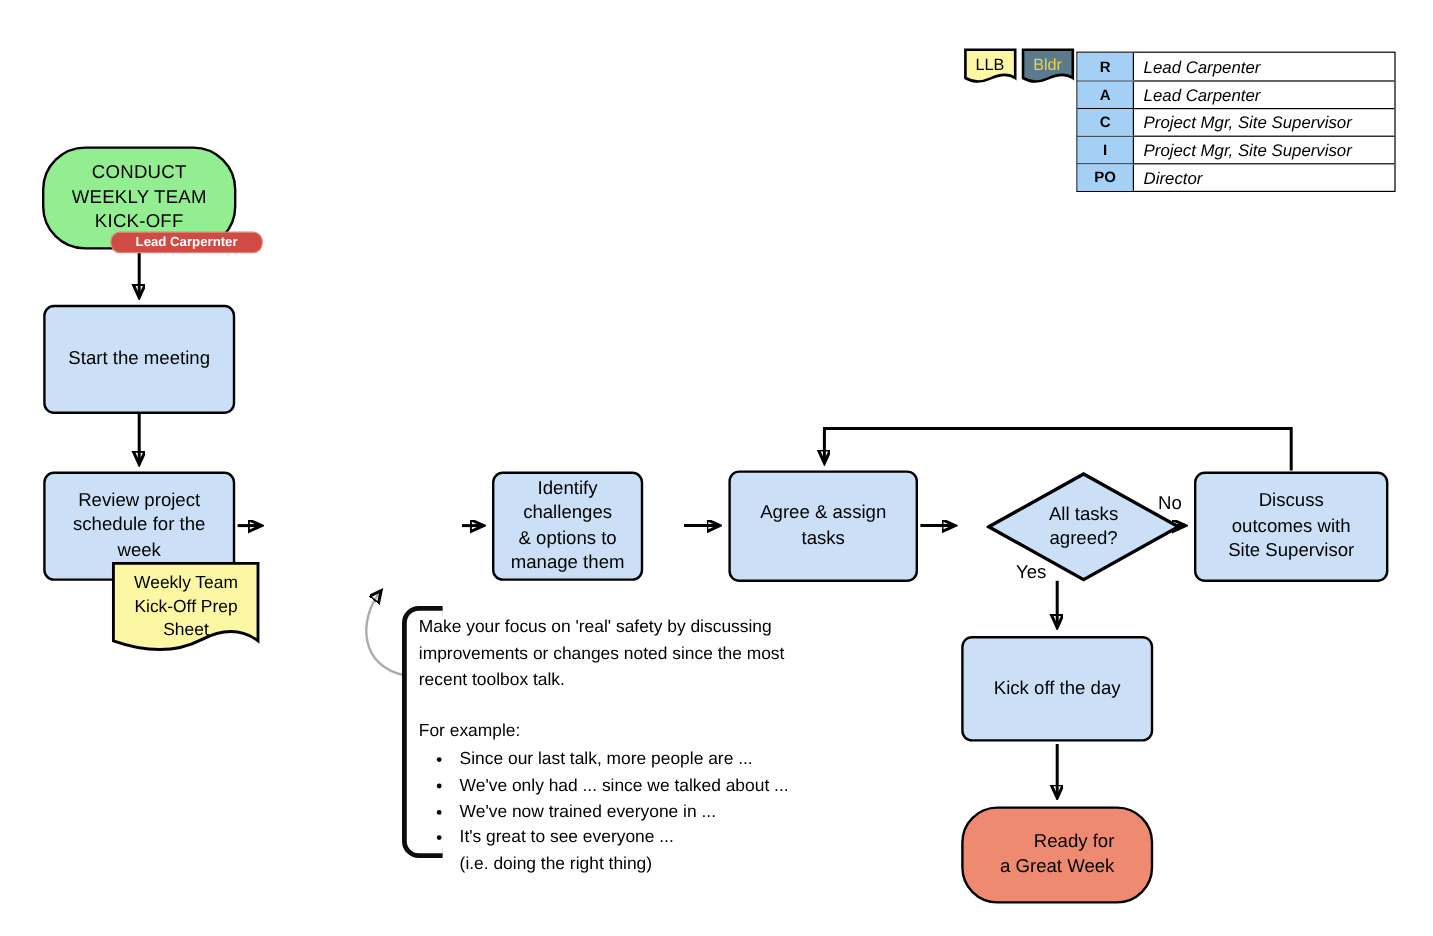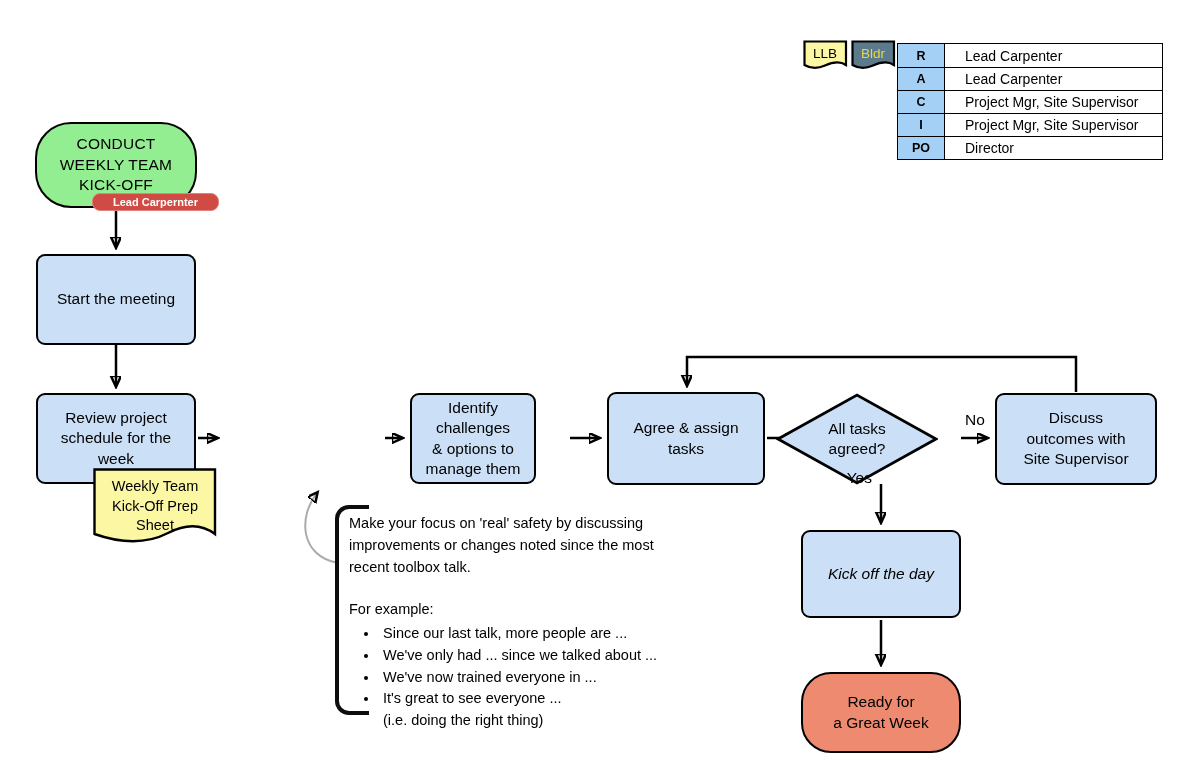--- a/index.html
+++ b/index.html
@@ -73,21 +73,21 @@
     border:1.5px solid #000;box-sizing:border-box;background:#fff;
   }
   .raci-row{display:flex;height:23px;box-sizing:border-box;}
   .raci-row + .raci-row{border-top:1.5px solid #000;}
   .raci-key{
     width:47px;flex:0 0 47px;background:var(--table-key-fill);
     border-right:1.5px solid #000;display:flex;align-items:center;justify-content:center;
     font-size:12.5px;font-weight:bold;box-sizing:border-box;
   }
   .raci-val{
-    flex:1;display:flex;align-items:center;padding-left:20px;font-size:14px;
+    flex:1;display:flex;align-items:center;padding-left:8px;font-size:14px;font-style:italic;
   }
 </style>
 </head>
 <body>
 
 <div class="canvas">
 
   <svg class="edges">
     <defs>
       <marker id="ah" markerUnits="userSpaceOnUse" markerWidth="13" markerHeight="12" refX="10" refY="5" orient="auto">
@@ -140,42 +140,42 @@
 challenges
 &amp; options to
 manage them</span>
   </div>
 
   <div class="node box" style="left:607px;top:392px;width:158px;height:93px;">
     <span>Agree &amp; assign
 tasks</span>
   </div>
 
-  <div class="diamond-wrap" style="left:776px;top:392px;width:162px;height:94px;">
+  <div class="diamond-wrap" style="left:822px;top:392px;width:162px;height:94px;">
     <svg width="162" height="94">
       <polygon points="2,47 81,3 160,47 81,91" fill="var(--box-fill)" stroke="#000" stroke-width="2.8"></polygon>
     </svg>
     <div class="diamond-label">All tasks
 agreed?</div>
   </div>
 
   <div class="edge-label" style="left:955px;top:411px;width:40px;text-align:center;">No</div>
   <div class="edge-label" style="left:830px;top:469px;width:42px;text-align:right;">Yes</div>
 
   <div class="node box" style="left:995px;top:393px;width:162px;height:92px;">
     <span>Discuss
 outcomes with
 Site Supervisor</span>
   </div>
 
-  <div class="node box" style="left:801px;top:530px;width:160px;height:88px;font-style:italic;">
+  <div class="node box" style="left:801px;top:530px;width:160px;height:88px;">
     <span>Kick off the day</span>
   </div>
 
-  <div class="node terminal" style="left:801px;top:672px;width:160px;height:81px;">
+  <div class="node terminal" style="left:801px;top:672px;width:160px;height:81px;text-align:right;">
     <span>Ready for
 a Great Week</span>
   </div>
 
   <div class="note-bracket"></div>
   <div class="note-body">
     <p class="note-par">Make your focus on 'real' safety by discussing improvements or changes noted since the most recent toolbox talk.</p>
     <p class="note-heading">For example:</p>
     <ul>
       <li>Since our last talk, more people are ...</li>

